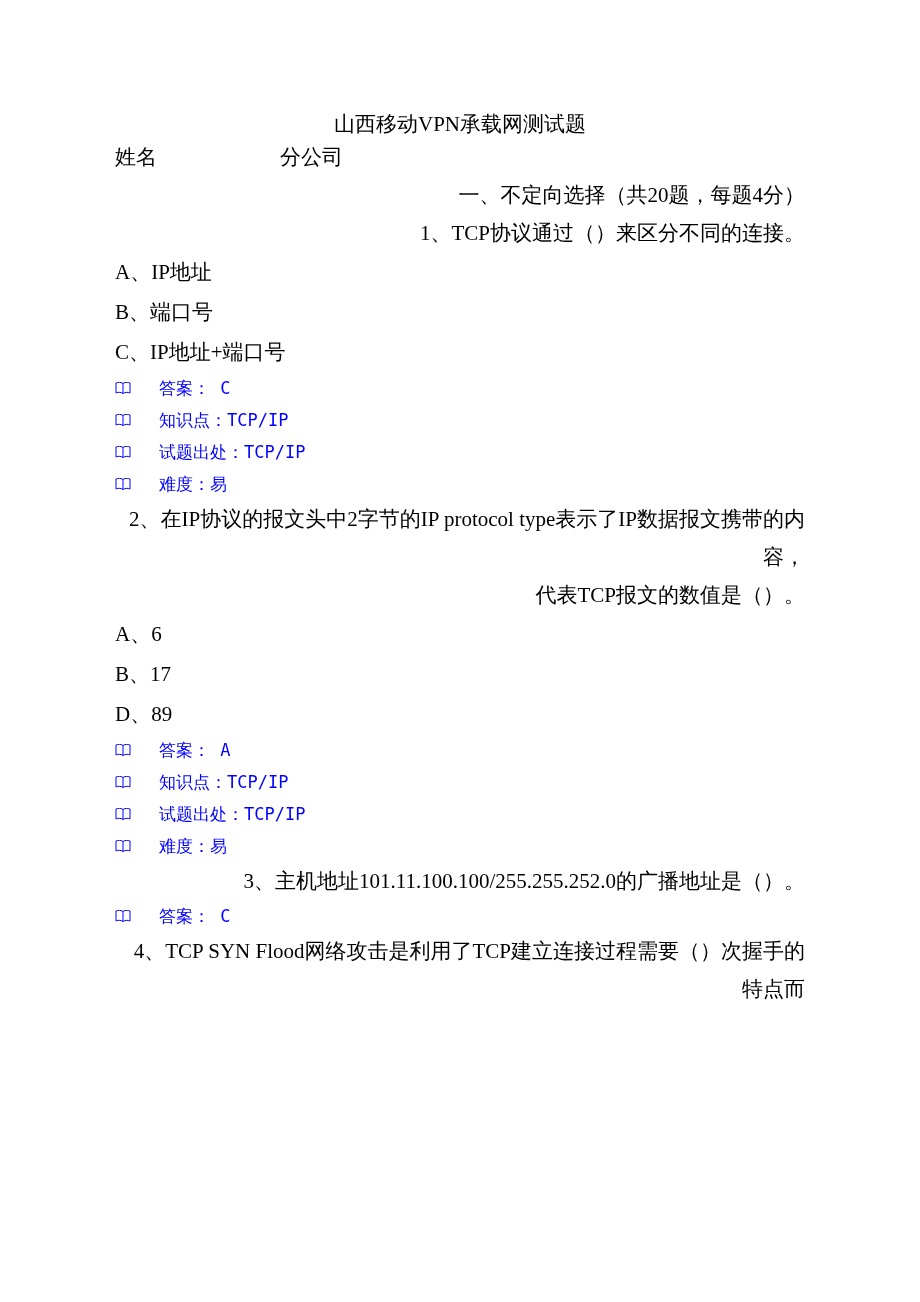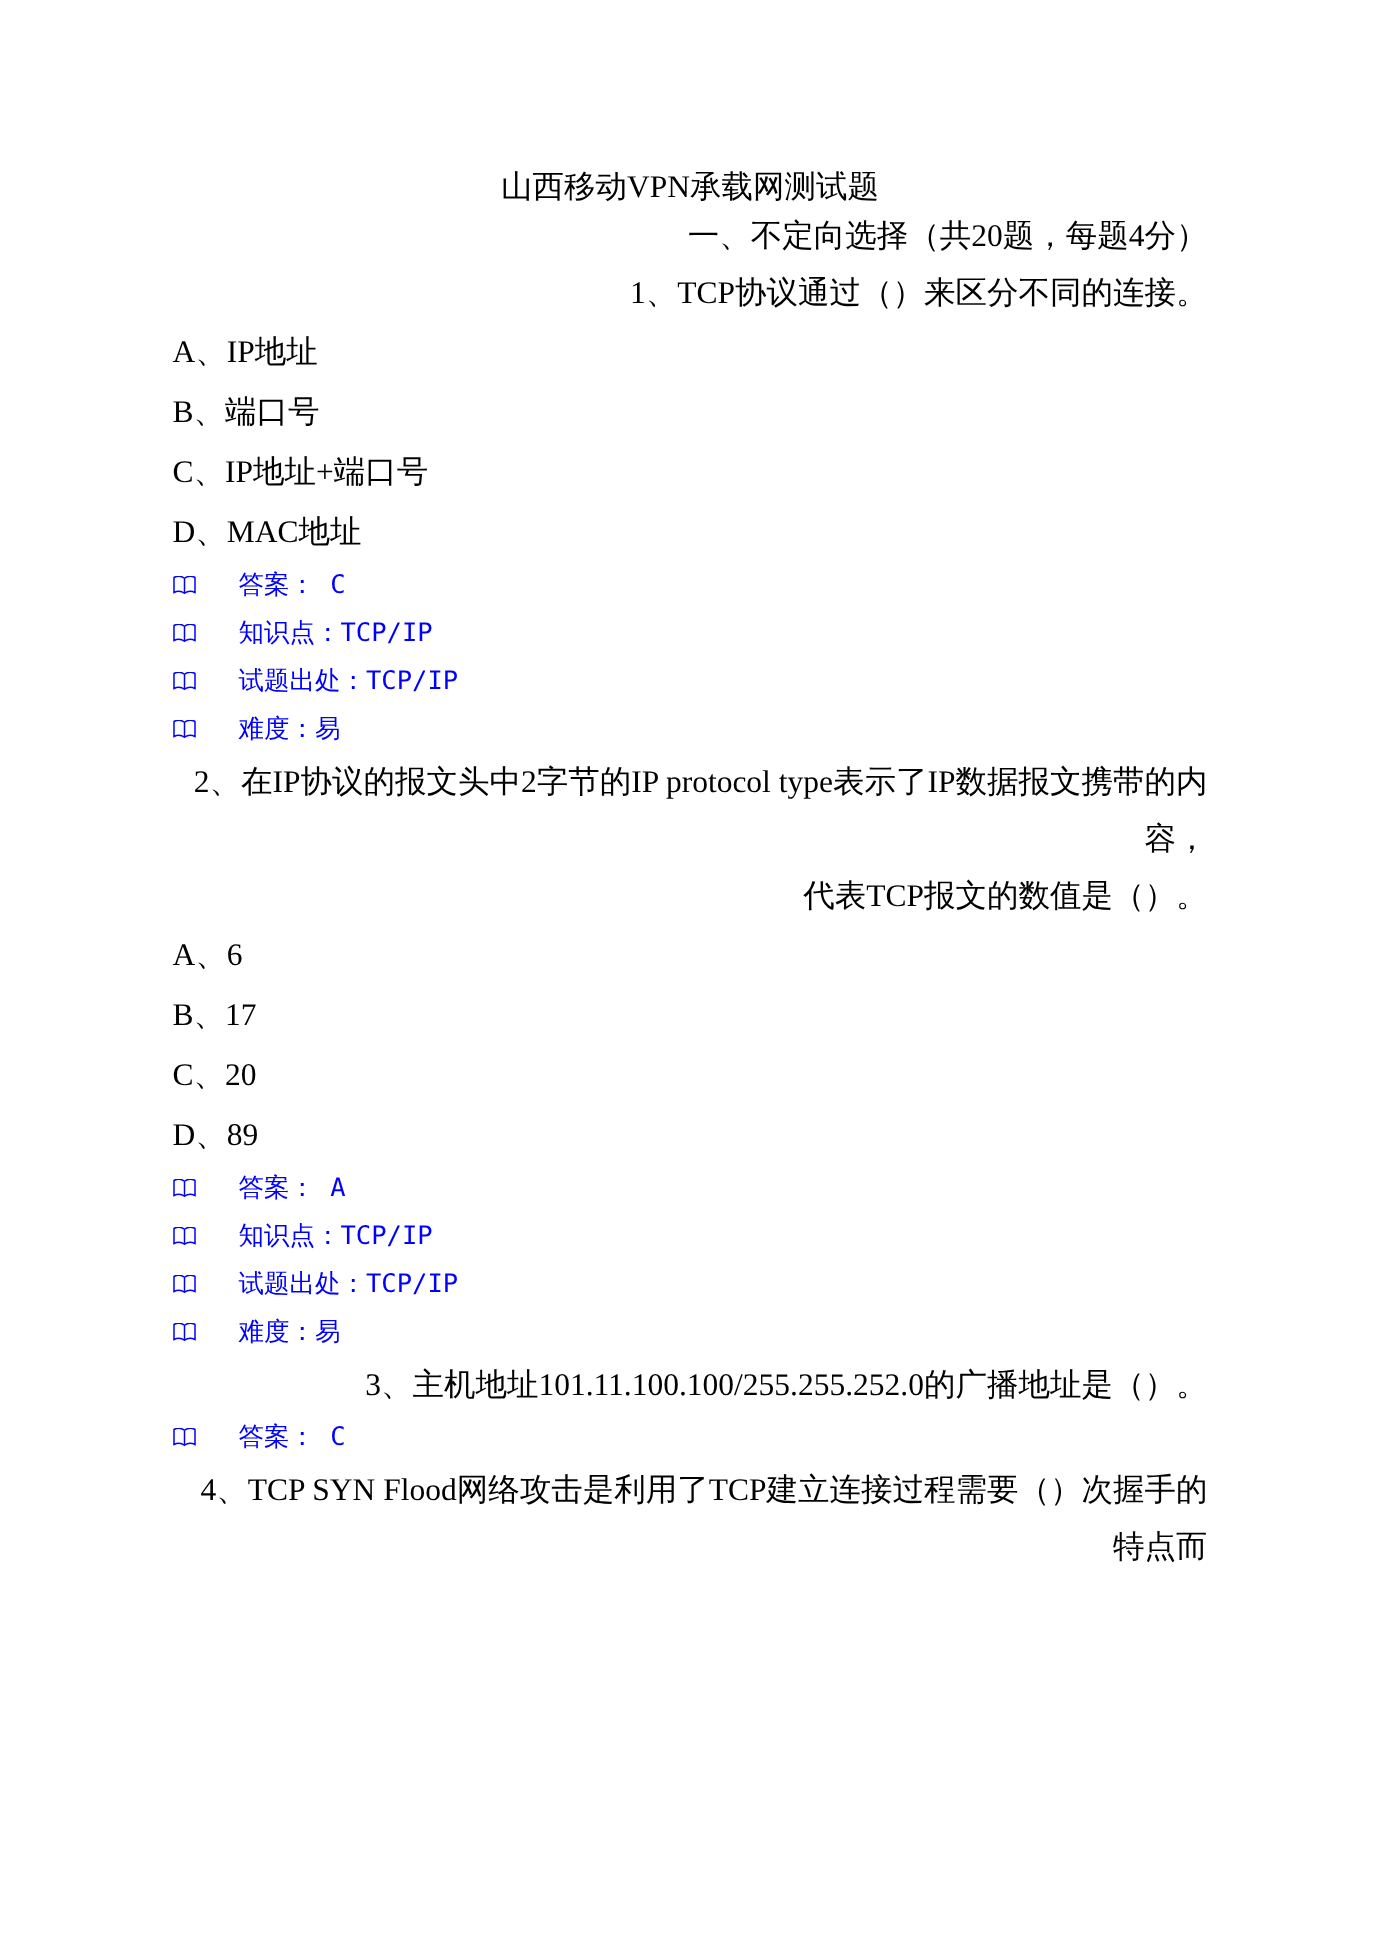--- a/index.html
+++ b/index.html
@@ -57,29 +57,32 @@
     display: block;
   }
 </style>
 </head>
 <body>
 
 <div class="page">
 
   <div class="title">山西移动VPN承载网测试题</div>
 
+  <div class="name-row">
+    <span class="label1">姓名</span>
+    <span>分公司</span>
+  </div>
 
   <div class="line">一、不定向选择（共20题，每题4分）</div>
 
   <div class="line">1、TCP协议通过（）来区分不同的连接。</div>
   <div class="options">
     <div class="option">A、IP地址</div>
     <div class="option">B、端口号</div>
     <div class="option">C、IP地址+端口号</div>
-    <div class="option">D、MAC地址</div>
   </div>
   <div class="meta-line">
     <span class="book-icon">
       <svg viewBox="0 0 16 13" width="16" height="13">
           <path d="M1 1 C3 0 6 0 8 1.5 C10 0 13 0 15 1 L15 11 C13 10 10 10 8 11.5 C6 10 3 10 1 11 Z M8 1.5 L8 11.5" fill="none" stroke="#0000ff" stroke-width="1"></path>
         </svg>
     </span>
     <span>答案： C</span>
   </div>
   <div class="meta-line">
@@ -105,21 +108,20 @@
         </svg>
     </span>
     <span>难度：易</span>
   </div>
 
   <div class="line">2、在IP协议的报文头中2字节的IP protocol type表示了IP数据报文携带的内容，</div>
   <div class="line">代表TCP报文的数值是（）。</div>
   <div class="options">
     <div class="option">A、6</div>
     <div class="option">B、17</div>
-    <div class="option">C、20</div>
     <div class="option">D、89</div>
   </div>
   <div class="meta-line">
     <span class="book-icon">
       <svg viewBox="0 0 16 13" width="16" height="13">
           <path d="M1 1 C3 0 6 0 8 1.5 C10 0 13 0 15 1 L15 11 C13 10 10 10 8 11.5 C6 10 3 10 1 11 Z M8 1.5 L8 11.5" fill="none" stroke="#0000ff" stroke-width="1"></path>
         </svg>
     </span>
     <span>答案： A</span>
   </div>

